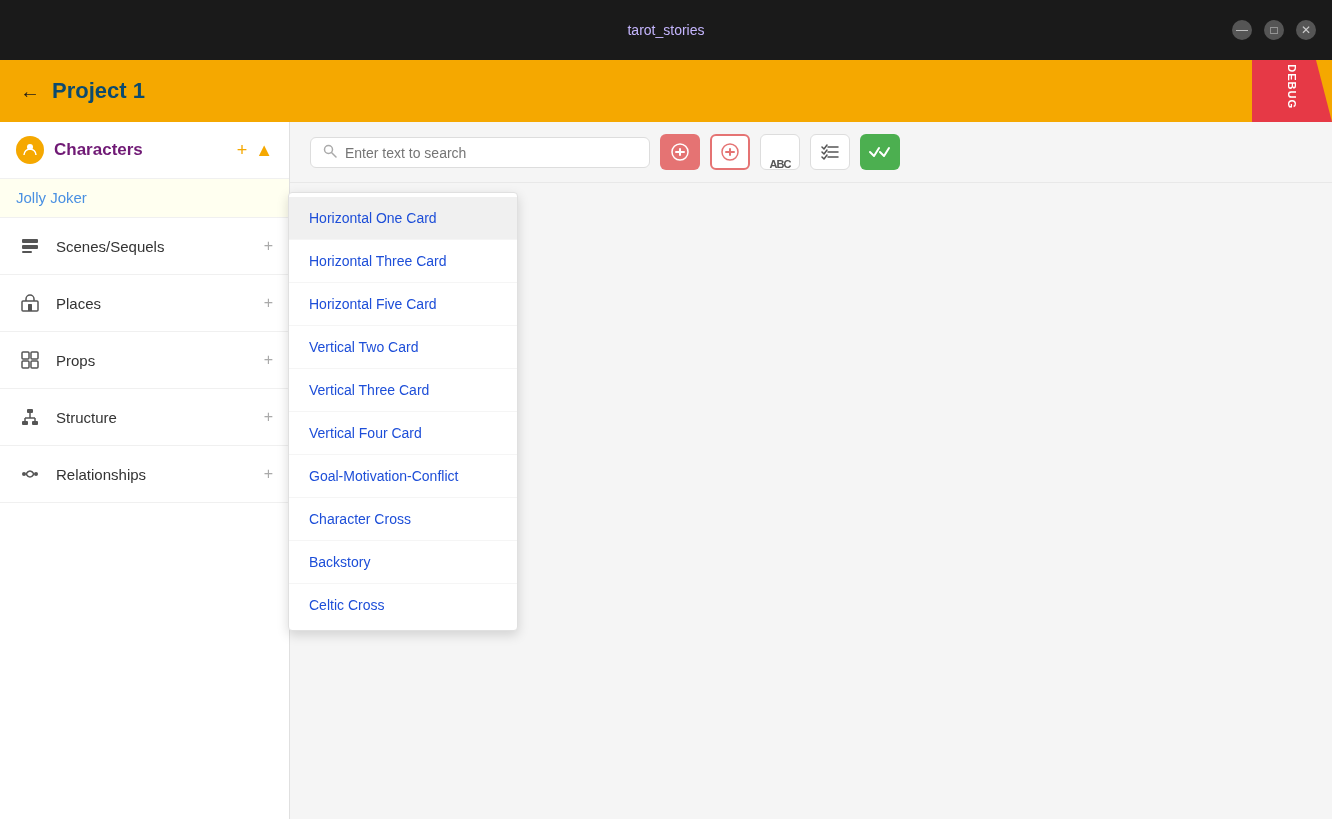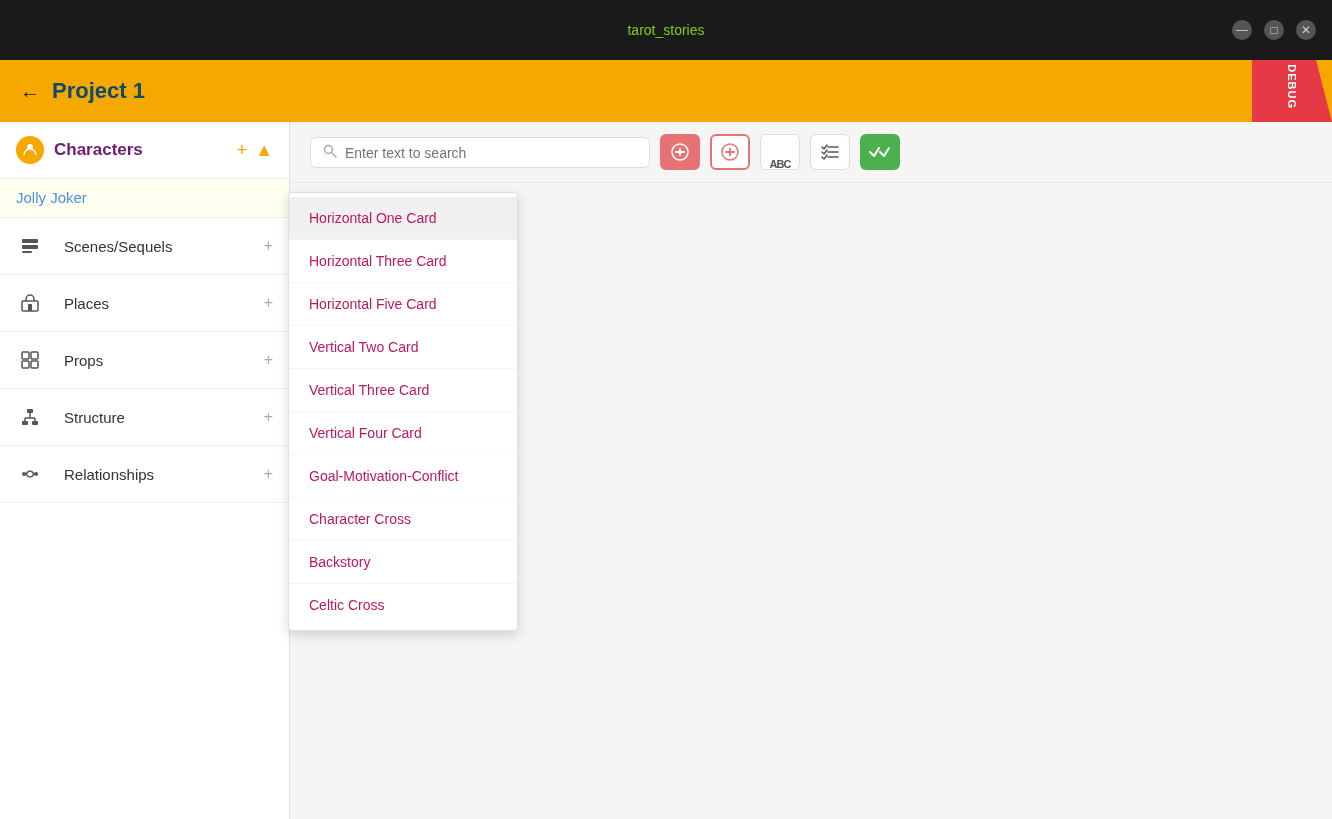--- a/index.html
+++ b/index.html
@@ -9,21 +9,21 @@
     .titlebar {
       width: 100%;
       height: 60px;
       background: #1a1a1a;
       display: flex;
       align-items: center;
       justify-content: center;
       position: relative;
     }
     .titlebar-title {
-      color: #84cc16;
+      color: #c4b5fd;
       font-size: 14px;
       font-weight: 400;
     }
     .titlebar-controls {
       position: absolute;
       right: 16px;
       display: flex;
       gap: 12px;
     }
     .titlebar-btn {
@@ -161,21 +161,20 @@
     }
 
     
     .nav-item {
       display: flex;
       align-items: center;
       padding: 14px 16px;
       border-bottom: 1px solid #f0f0f0;
       cursor: pointer;
       background: #fff;
-      gap: 8px;
     }
     .nav-icon {
       width: 28px;
       height: 28px;
       display: flex;
       align-items: center;
       justify-content: center;
       margin-right: 12px;
       color: #555;
       font-size: 16px;
@@ -256,21 +255,21 @@
       box-shadow: 0 4px 12px rgba(0,0,0,0.15);
       z-index: 20;
       overflow: hidden;
     }
     .dropdown-menu-inner {
       padding: 4px 0;
     }
     .dropdown-item {
       padding: 13px 20px;
       font-size: 14px;
-      color: #be185d;
+      color: #1d4ed8;
       cursor: pointer;
       border-bottom: 1px solid #f5f5f5;
     }
     .dropdown-item:last-child { border-bottom: none; }
     .dropdown-item.highlighted { background: #f0f0f0; }
 
     
     .abc-icon {
       font-size: 11px;
       font-weight: bold;

